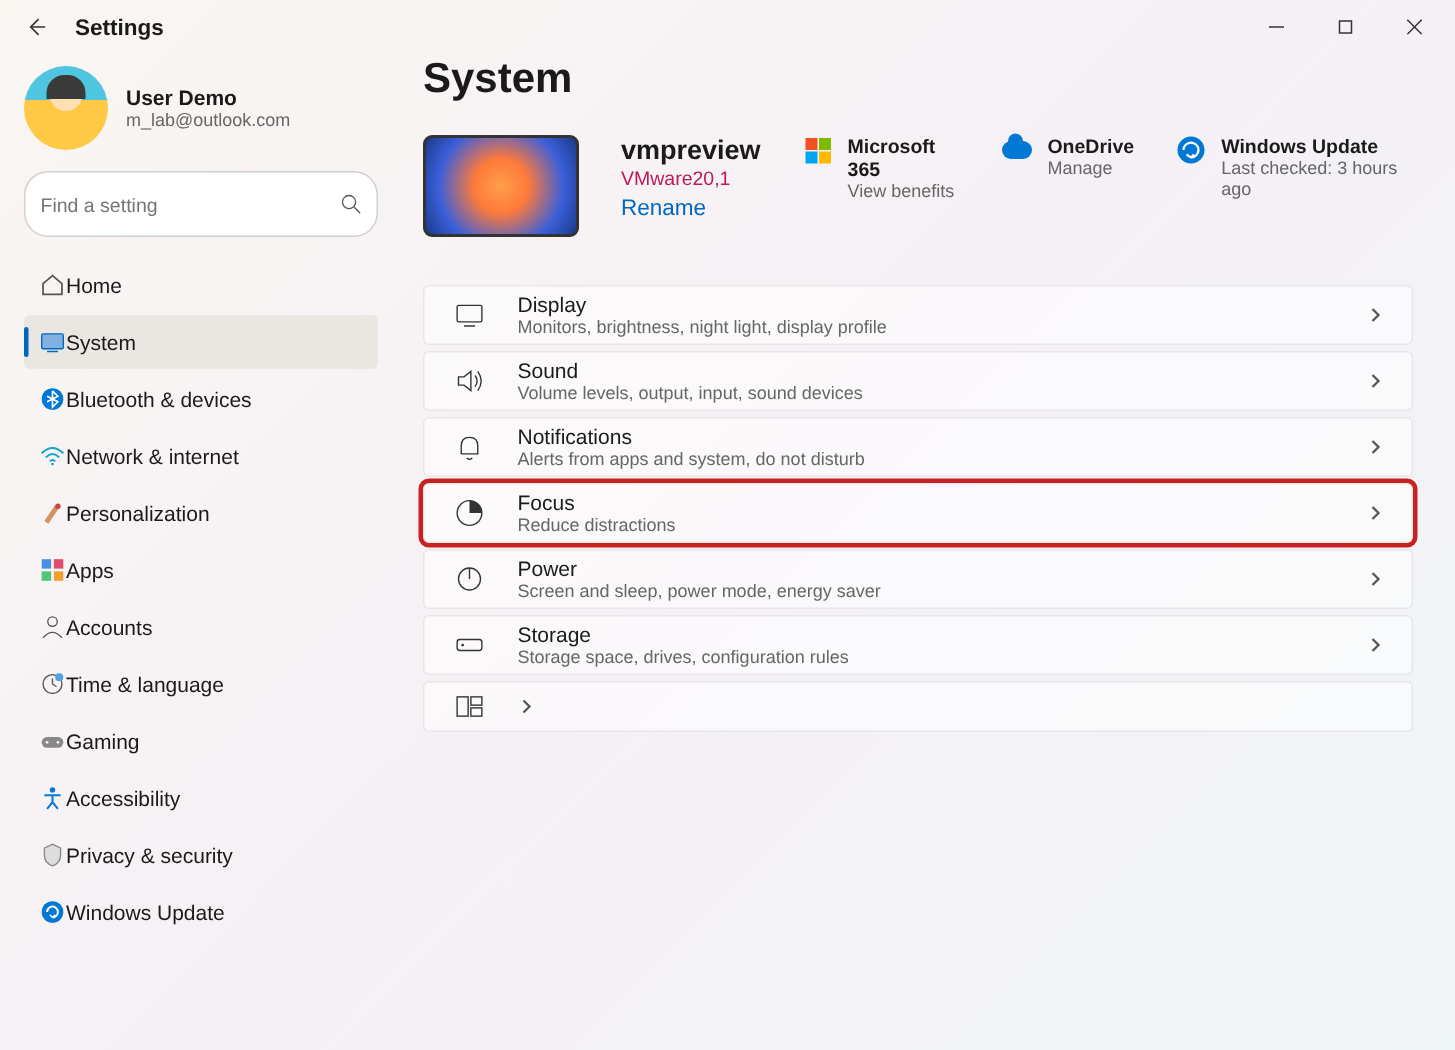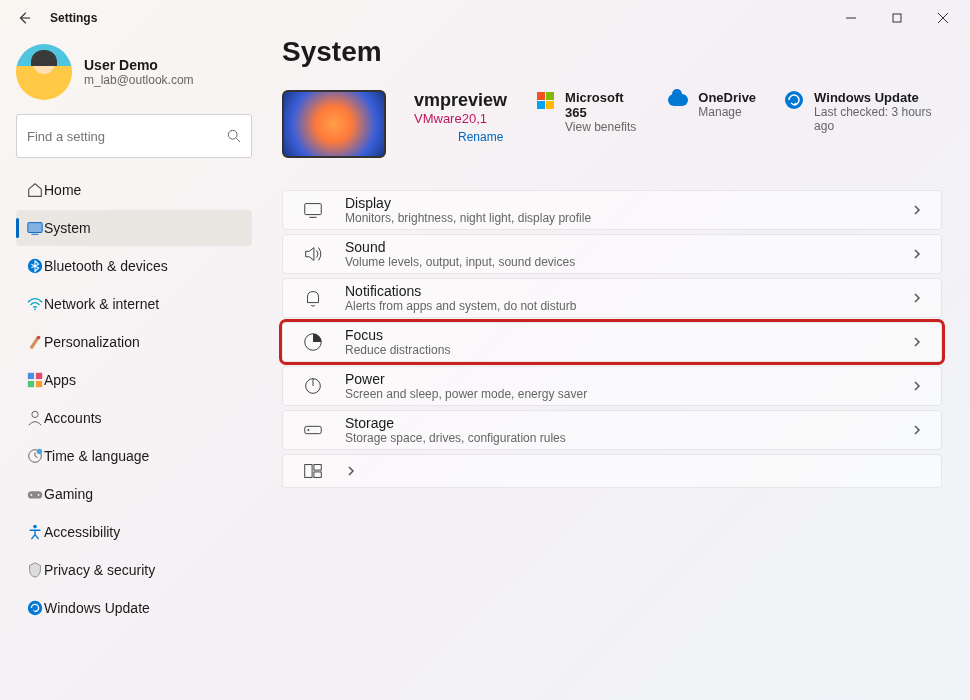--- a/index.html
+++ b/index.html
@@ -1,44 +1,44 @@
 <!DOCTYPE html>
 <html><head>
 <meta charset="utf-8">
 <style>
 * { box-sizing: border-box; margin: 0; padding: 0; font-family: 'Segoe UI', -apple-system, sans-serif; }
 body { width: 970px; height: 700px; background: linear-gradient(135deg, #faf6f2 0%, #f5f0f5 50%, #f0f5f8 100%); overflow: hidden; color: #1a1a1a; }
 .titlebar { height: 36px; display: flex; align-items: center; padding: 0 4px; }
 .back-btn { width: 40px; height: 32px; display: flex; align-items: center; justify-content: center; cursor: pointer; }
-.title { font-size: 12px; font-weight: 600; margin-left: 6px; }
+.title { font-size: 15px; font-weight: 600; margin-left: 6px; }
 .win-controls { margin-left: auto; display: flex; }
 .win-btn { width: 46px; height: 32px; display: flex; align-items: center; justify-content: center; cursor: pointer; }
 .main { display: flex; height: calc(700px - 36px); }
 .sidebar { width: 262px; padding: 0 10px 10px 16px; overflow-y: auto; }
 .profile { display: flex; align-items: center; padding: 8px 0 14px 0; gap: 12px; }
 .avatar { width: 56px; height: 56px; border-radius: 50%; background: linear-gradient(180deg, #4fc5e0 0%, #4fc5e0 40%, #ffc845 40%, #ffc845 100%); position: relative; overflow: hidden; }
 .avatar::before { content:''; position:absolute; top:8px; left:50%; transform:translateX(-50%); width:22px; height:22px; background:#ffe0b2; border-radius:50%; }
 .avatar::after { content:''; position:absolute; top:6px; left:50%; transform:translateX(-50%); width:26px; height:16px; background:#3a3a3a; border-radius:12px 12px 0 0; }
 .profile-name { font-size: 14px; font-weight: 600; }
 .profile-email { font-size: 12px; color: #666; }
-.searchbox { display: flex; align-items: center; height: 44px; background: #fff; border: 1px solid #d0d0d0; border-radius: 3px; padding: 17px 10px; margin-bottom: 14px; }
+.searchbox { display: flex; align-items: center; height: 44px; background: #fff; border: 1px solid #d0d0d0; border-radius: 16px; padding: 17px 10px; margin-bottom: 14px; }
 .searchbox input { flex: 1; border: none; outline: none; background: transparent; font-size: 13px; }
 .navlist { display: flex; flex-direction: column; gap: 2px; }
 .nav-item { display: flex; align-items: center; height: 36px; padding: 0 10px; border-radius: 4px; cursor: pointer; font-size: 14px; position: relative; }
 .nav-item.selected { background: #eae6e2; }
 .nav-item.selected::before { content:''; position:absolute; left:0; top:8px; bottom:8px; width:3px; background:#0067c0; border-radius:2px; }
 .nav-icon { width: 18px; height: 18px; display: flex; align-items: center; justify-content: center; font-size: 16px; }
 .content { flex: 1; padding: 0 28px 20px 20px; overflow-y: auto; }
 .page-title { font-size: 28px; font-weight: 600; margin: 0 0 22px 0; }
 .device-row { display: flex; align-items: flex-start; gap: 28px; margin-bottom: 32px; }
 .device-thumb { width: 104px; height: 68px; border-radius: 6px; background: radial-gradient(circle at 50% 50%, #ff9e4a 0%, #ff7a3a 30%, #3b5fd9 70%, #1a3a8a 100%); border: 2px solid #333; flex-shrink: 0; }
 .device-info { display: flex; flex-direction: column; }
 .device-name { font-size: 18px; font-weight: 600; }
 .device-model { font-size: 13px; color: #be185d; }
-.device-rename { font-size: 12px; color: #0067c0; margin-top: 4px; cursor: pointer; margin-left: 44px; }
+.device-rename { font-size: 15px; color: #0067c0; margin-top: 4px; cursor: pointer; }
 .status-item { display: flex; align-items: flex-start; gap: 10px; font-size: 13px; }
 .status-item .st-icon { width: 20px; height: 20px; flex-shrink:0; display:flex; align-items:center; justify-content:center; }
 .status-title { font-weight: 600; }
 .status-sub { font-size: 12px; color: #666; }
 .settings-list { display: flex; flex-direction: column; gap: 4px; }
 .setting-card { display: flex; align-items: center; background: rgba(255,255,255,0.55); border: 1px solid rgba(0,0,0,0.08); border-radius: 4px; padding: 4px 18px; cursor: pointer; gap: 20px; }
 .setting-card.highlighted { outline: 3px solid #c92020; outline-offset: 0; }
 .card-icon { width: 24px; height: 24px; display:flex; align-items:center; justify-content:center; flex-shrink:0; color:#333; }
 .card-text { flex: 1; }
 .card-title { font-size: 14px; font-weight: 400; }

